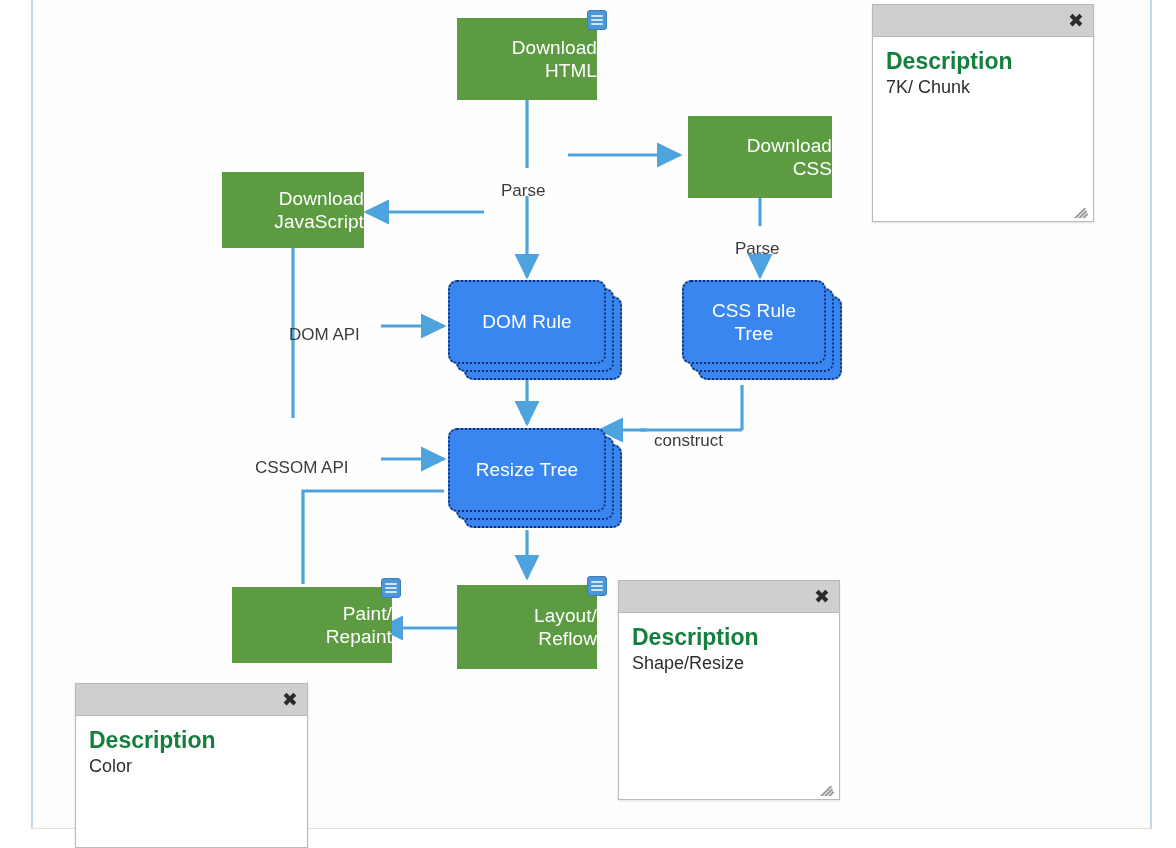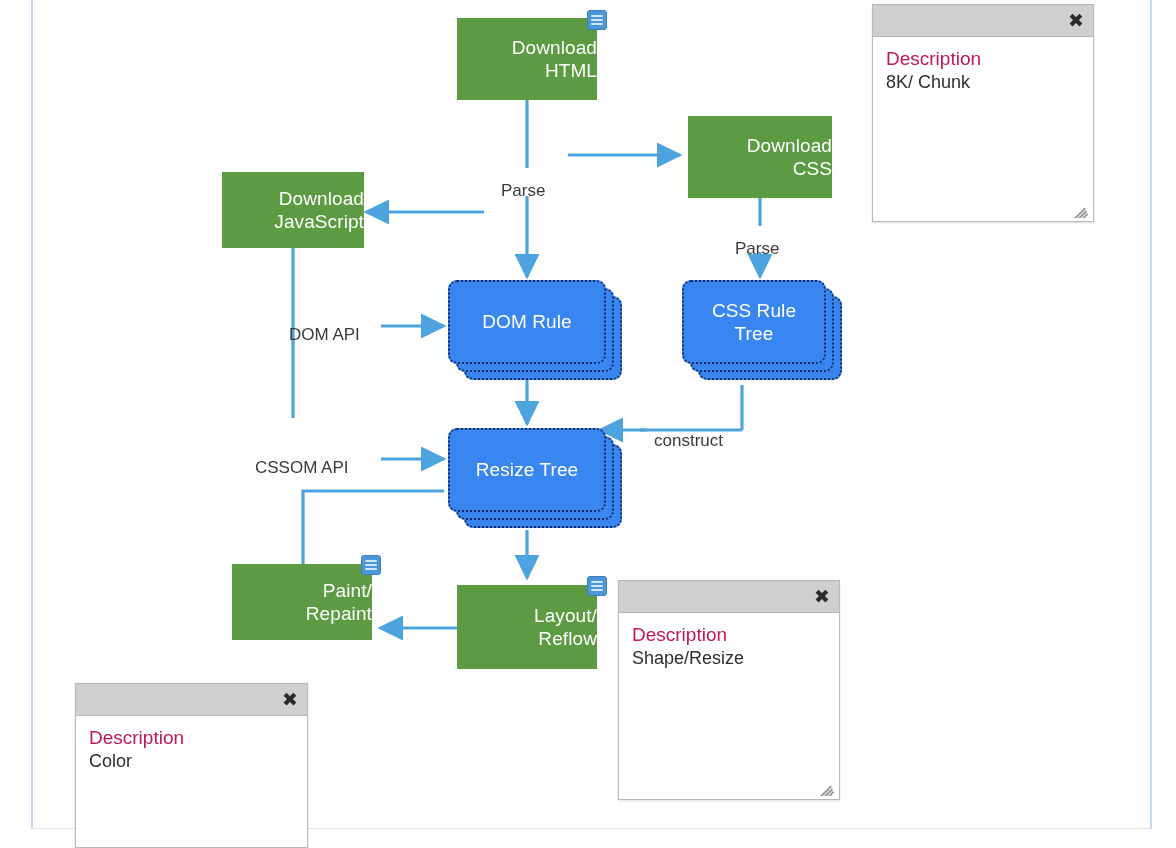--- a/index.html
+++ b/index.html
@@ -70,21 +70,21 @@
   .popup .bar{
     height:32px;background:#cfcfcf;border-bottom:1px solid #b9b9b9;
     display:flex;align-items:center;justify-content:flex-end;
     padding-right:9px;box-sizing:border-box;
   }
   .popup .close{
     color:#2b2b2b;font-size:19px;font-weight:bold;line-height:1;
     cursor:pointer;font-family:"DejaVu Sans",sans-serif;
   }
   .popup .body{padding:11px 13px 0 13px;}
-  .popup .title{font-size:19px;font-weight:normal;color:#be185d;margin-bottom:2px;}
+  .popup .title{font-size:23px;font-weight:bold;color:#15803d;margin-bottom:2px;}
   .popup .text{font-size:18px;color:#2e2e2e;}
   .popup .grip{
     position:absolute;right:4px;bottom:3px;width:16px;height:16px;overflow:hidden;
   }
   .popup .grip span{
     position:absolute;background:#9a9a9a;height:1.5px;width:22px;
     transform-origin:0 0;transform:rotate(-45deg);
   }
   .popup .grip span:nth-child(1){left:1px;top:16px;width:15px;}
   .popup .grip span:nth-child(2){left:5px;top:16px;width:11px;}
@@ -161,21 +161,21 @@
   </div>
 
   <div class="node green" style="left:457px;top:585px;width:140px;height:84px;">
     <span class="node-label">Layout/
 Reflow</span>
     <span class="note-icon" style="right:-10px;top:-9px;">
       <i></i><i></i><i></i>
     </span>
   </div>
 
-  <div class="node green" style="left:232px;top:564px;width:140px;height:76px;">
+  <div class="node green" style="left:232px;top:587px;width:160px;height:76px;">
     <span class="node-label">Paint/
 Repaint</span>
     <span class="note-icon" style="right:-9px;top:-9px;">
       <i></i><i></i><i></i>
     </span>
   </div>
 
   <div class="stack" style="left:448px;top:280px;width:158px;height:84px;">
     <div class="layer l3"></div>
     <div class="layer l2"></div>
@@ -203,21 +203,21 @@
   <div class="edge-label" style="left:289px;top:315px;">DOM API</div>
   <div class="edge-label" style="left:255px;top:448px;">CSSOM API</div>
   <div class="edge-label" style="left:654px;top:421px;">construct</div>
 
   <div class="popup" style="left:872px;top:4px;width:222px;height:218px;">
     <div class="bar">
       <span class="close">✖</span>
     </div>
     <div class="body">
       <div class="title">Description</div>
-      <div class="text">8K/ Chunk</div>
+      <div class="text">7K/ Chunk</div>
     </div>
     <div class="grip">
       <span></span>
         <span></span>
         <span></span>
     </div>
   </div>
 
   <div class="popup" style="left:618px;top:580px;width:222px;height:220px;">
     <div class="bar">

